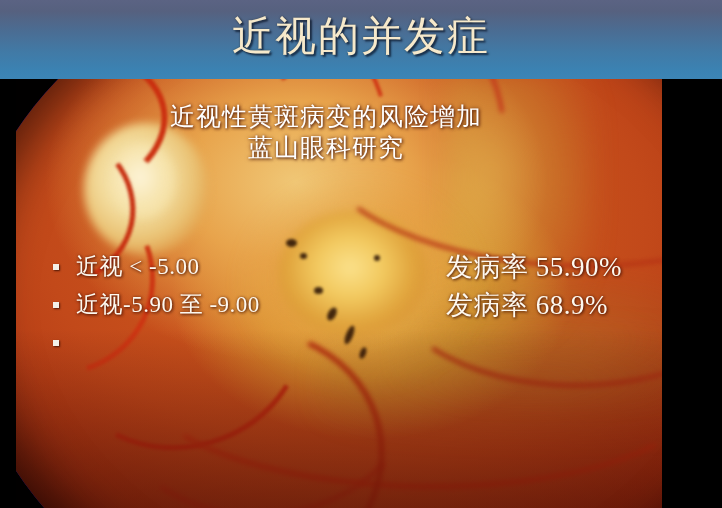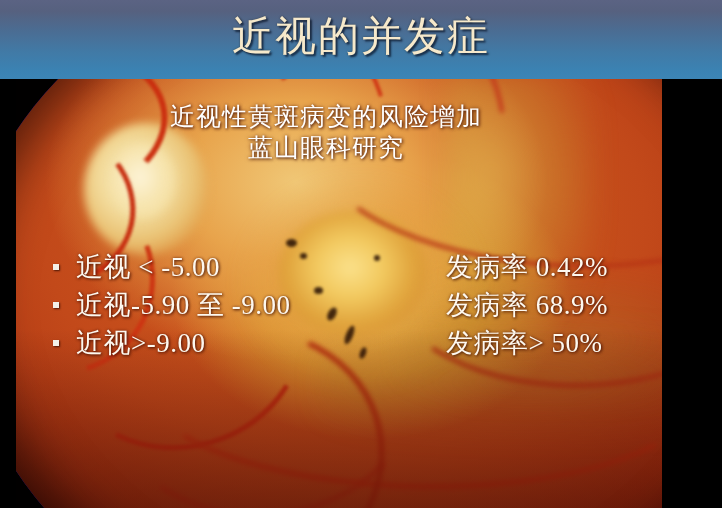--- a/index.html
+++ b/index.html
@@ -214,21 +214,21 @@
     top: 15px;
     width: 6px; height: 6px;
     background: #f3f0e8;
     box-shadow: 1px 1px 2px rgba(50,10,0,.8);
   }
   .b-label {
     position: absolute;
     left: 60px;
     top: 0;
     color: #fdf8ef;
-    font-size: 27px;
+    font-size: 23px;
     line-height: 36px;
     letter-spacing: .5px;
     white-space: nowrap;
     text-shadow: 1px 1px 3px rgba(60,12,0,.85), 0 0 3px rgba(80,20,0,.5);
   }
   .b-value {
     position: absolute;
     left: 430px;
     top: 0;
     color: #fdf8ef;
@@ -290,31 +290,29 @@
 
     <div id="subtitle">
       <div>近视性黄斑病变的风险增加</div>
       <div>蓝山眼科研究</div>
     </div>
 
     <div id="bullets">
       <div class="b-row">
         <span class="b-marker"></span>
         <span class="b-label">近视 &lt; -5.00</span>
-        <span class="b-value">发病率  0.42%</span>
+        <span class="b-value">发病率  55.90%</span>
       </div>
       <div class="b-row">
         <span class="b-marker"></span>
         <span class="b-label">近视-5.90 至 -9.00</span>
         <span class="b-value">发病率  68.9%</span>
       </div>
       <div class="b-row">
         <span class="b-marker"></span>
-        <span class="b-label">近视&gt;-9.00</span>
-        <span class="b-value">发病率&gt; 50%</span>
       </div>
     </div>
 
   </div>
 
   <div id="header">
     <div id="slide-title">近视的并发症</div>
   </div>
 
 </div>

